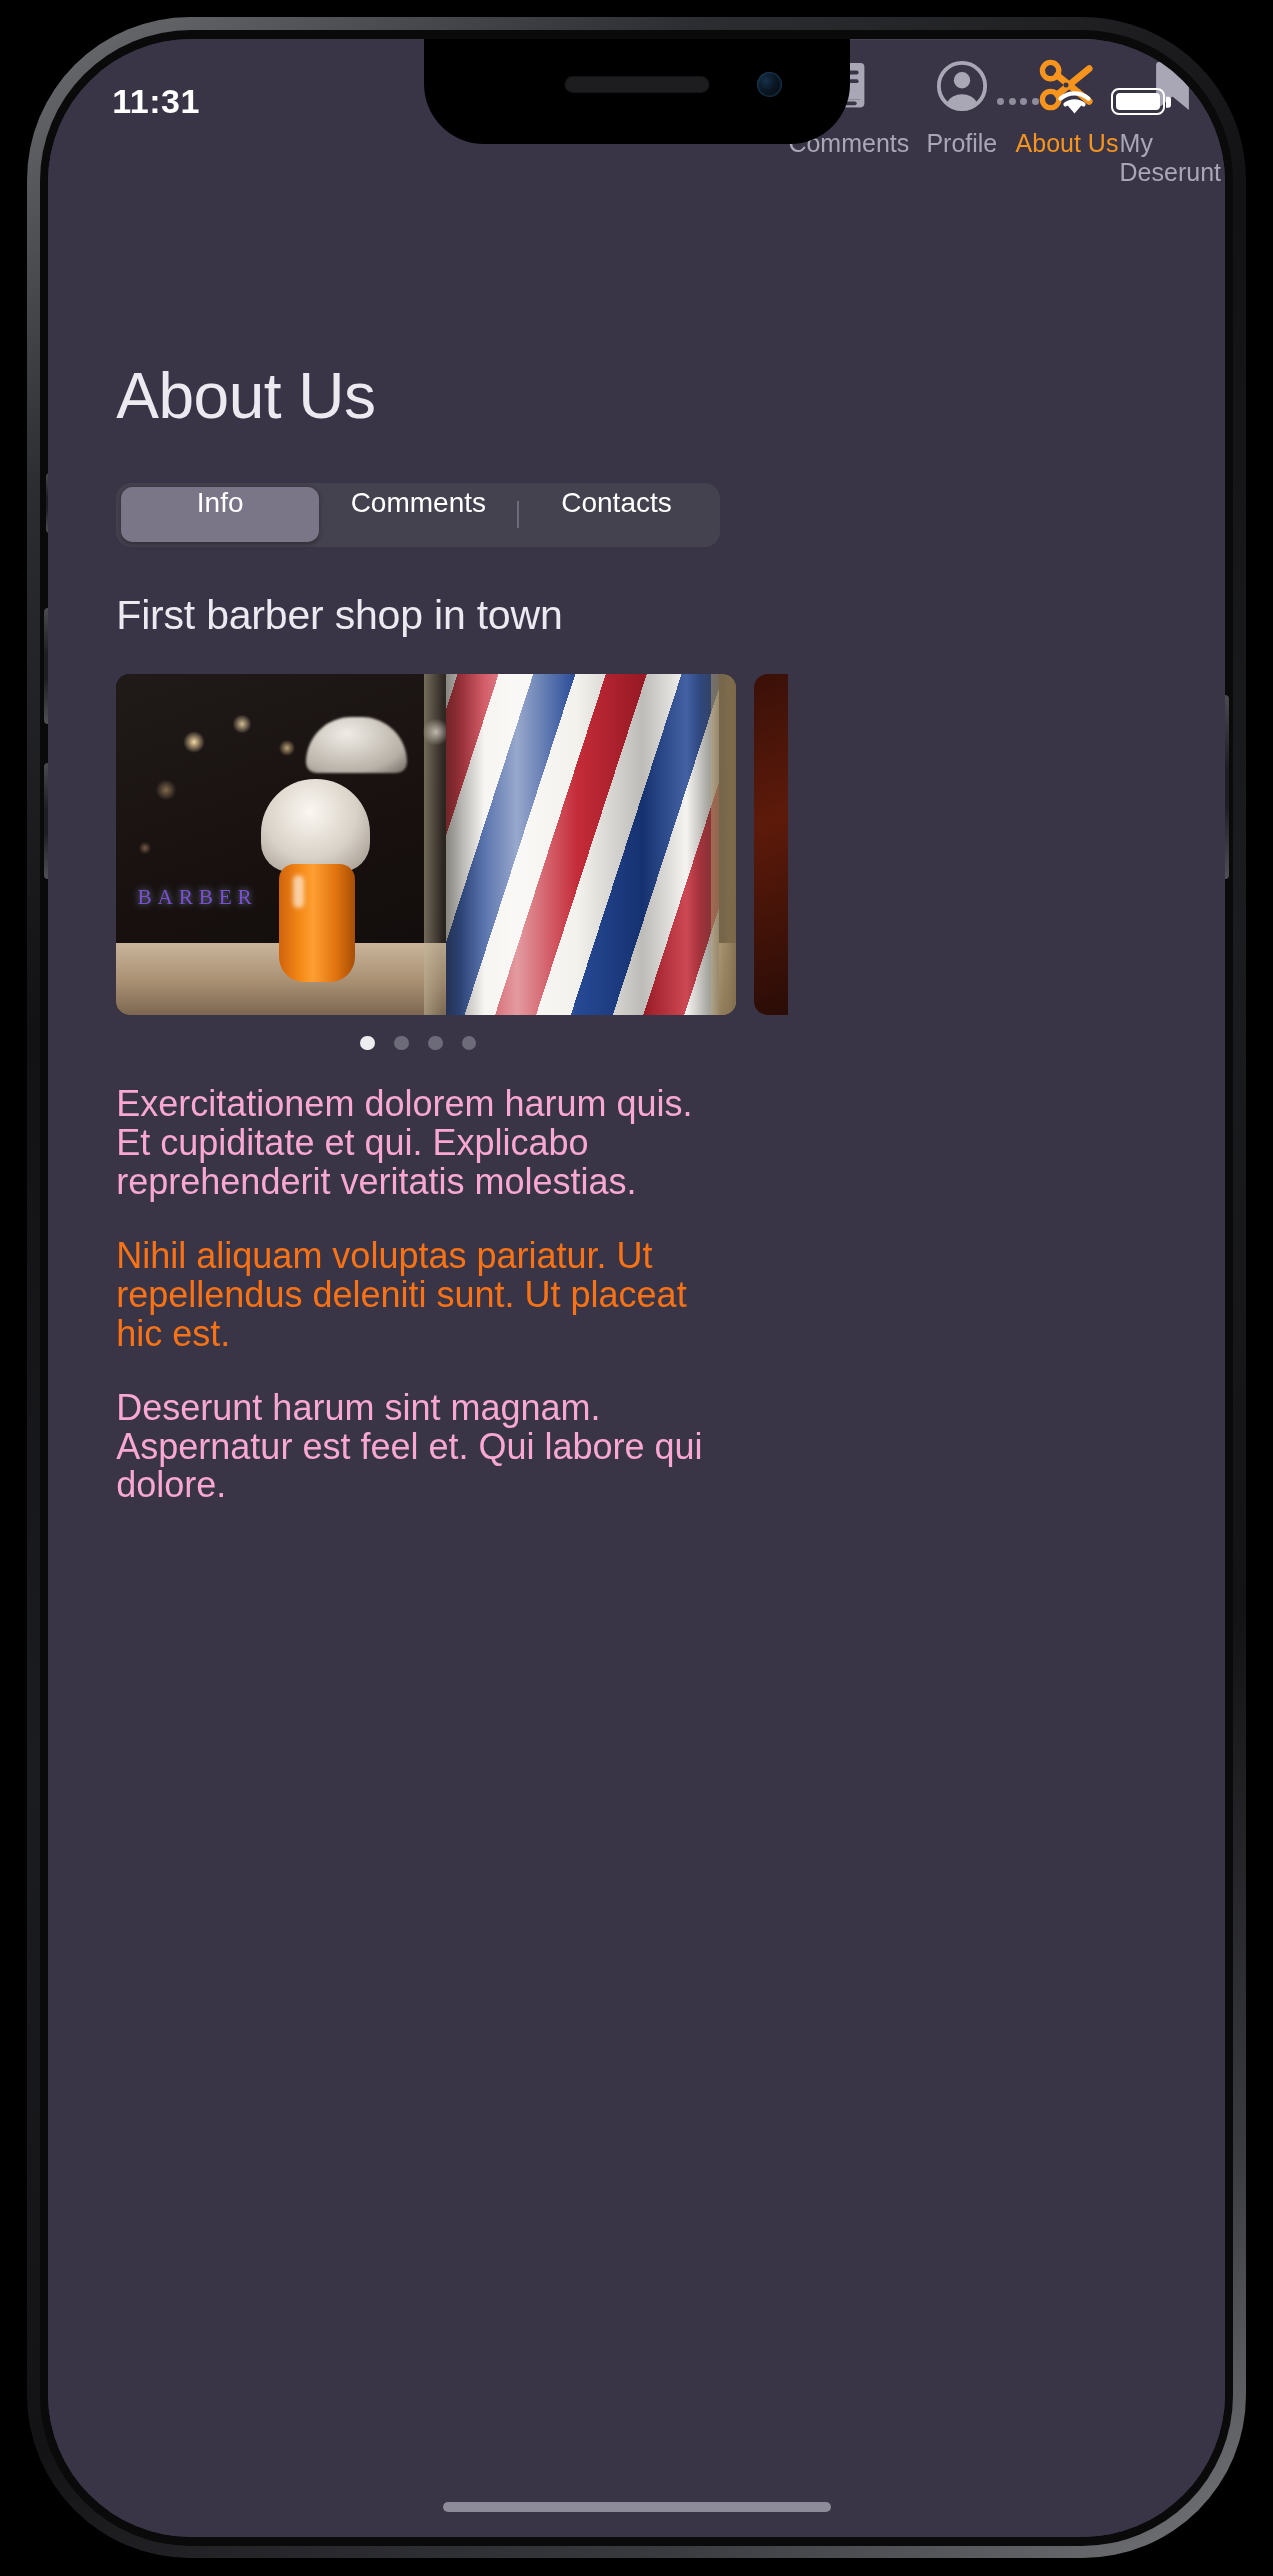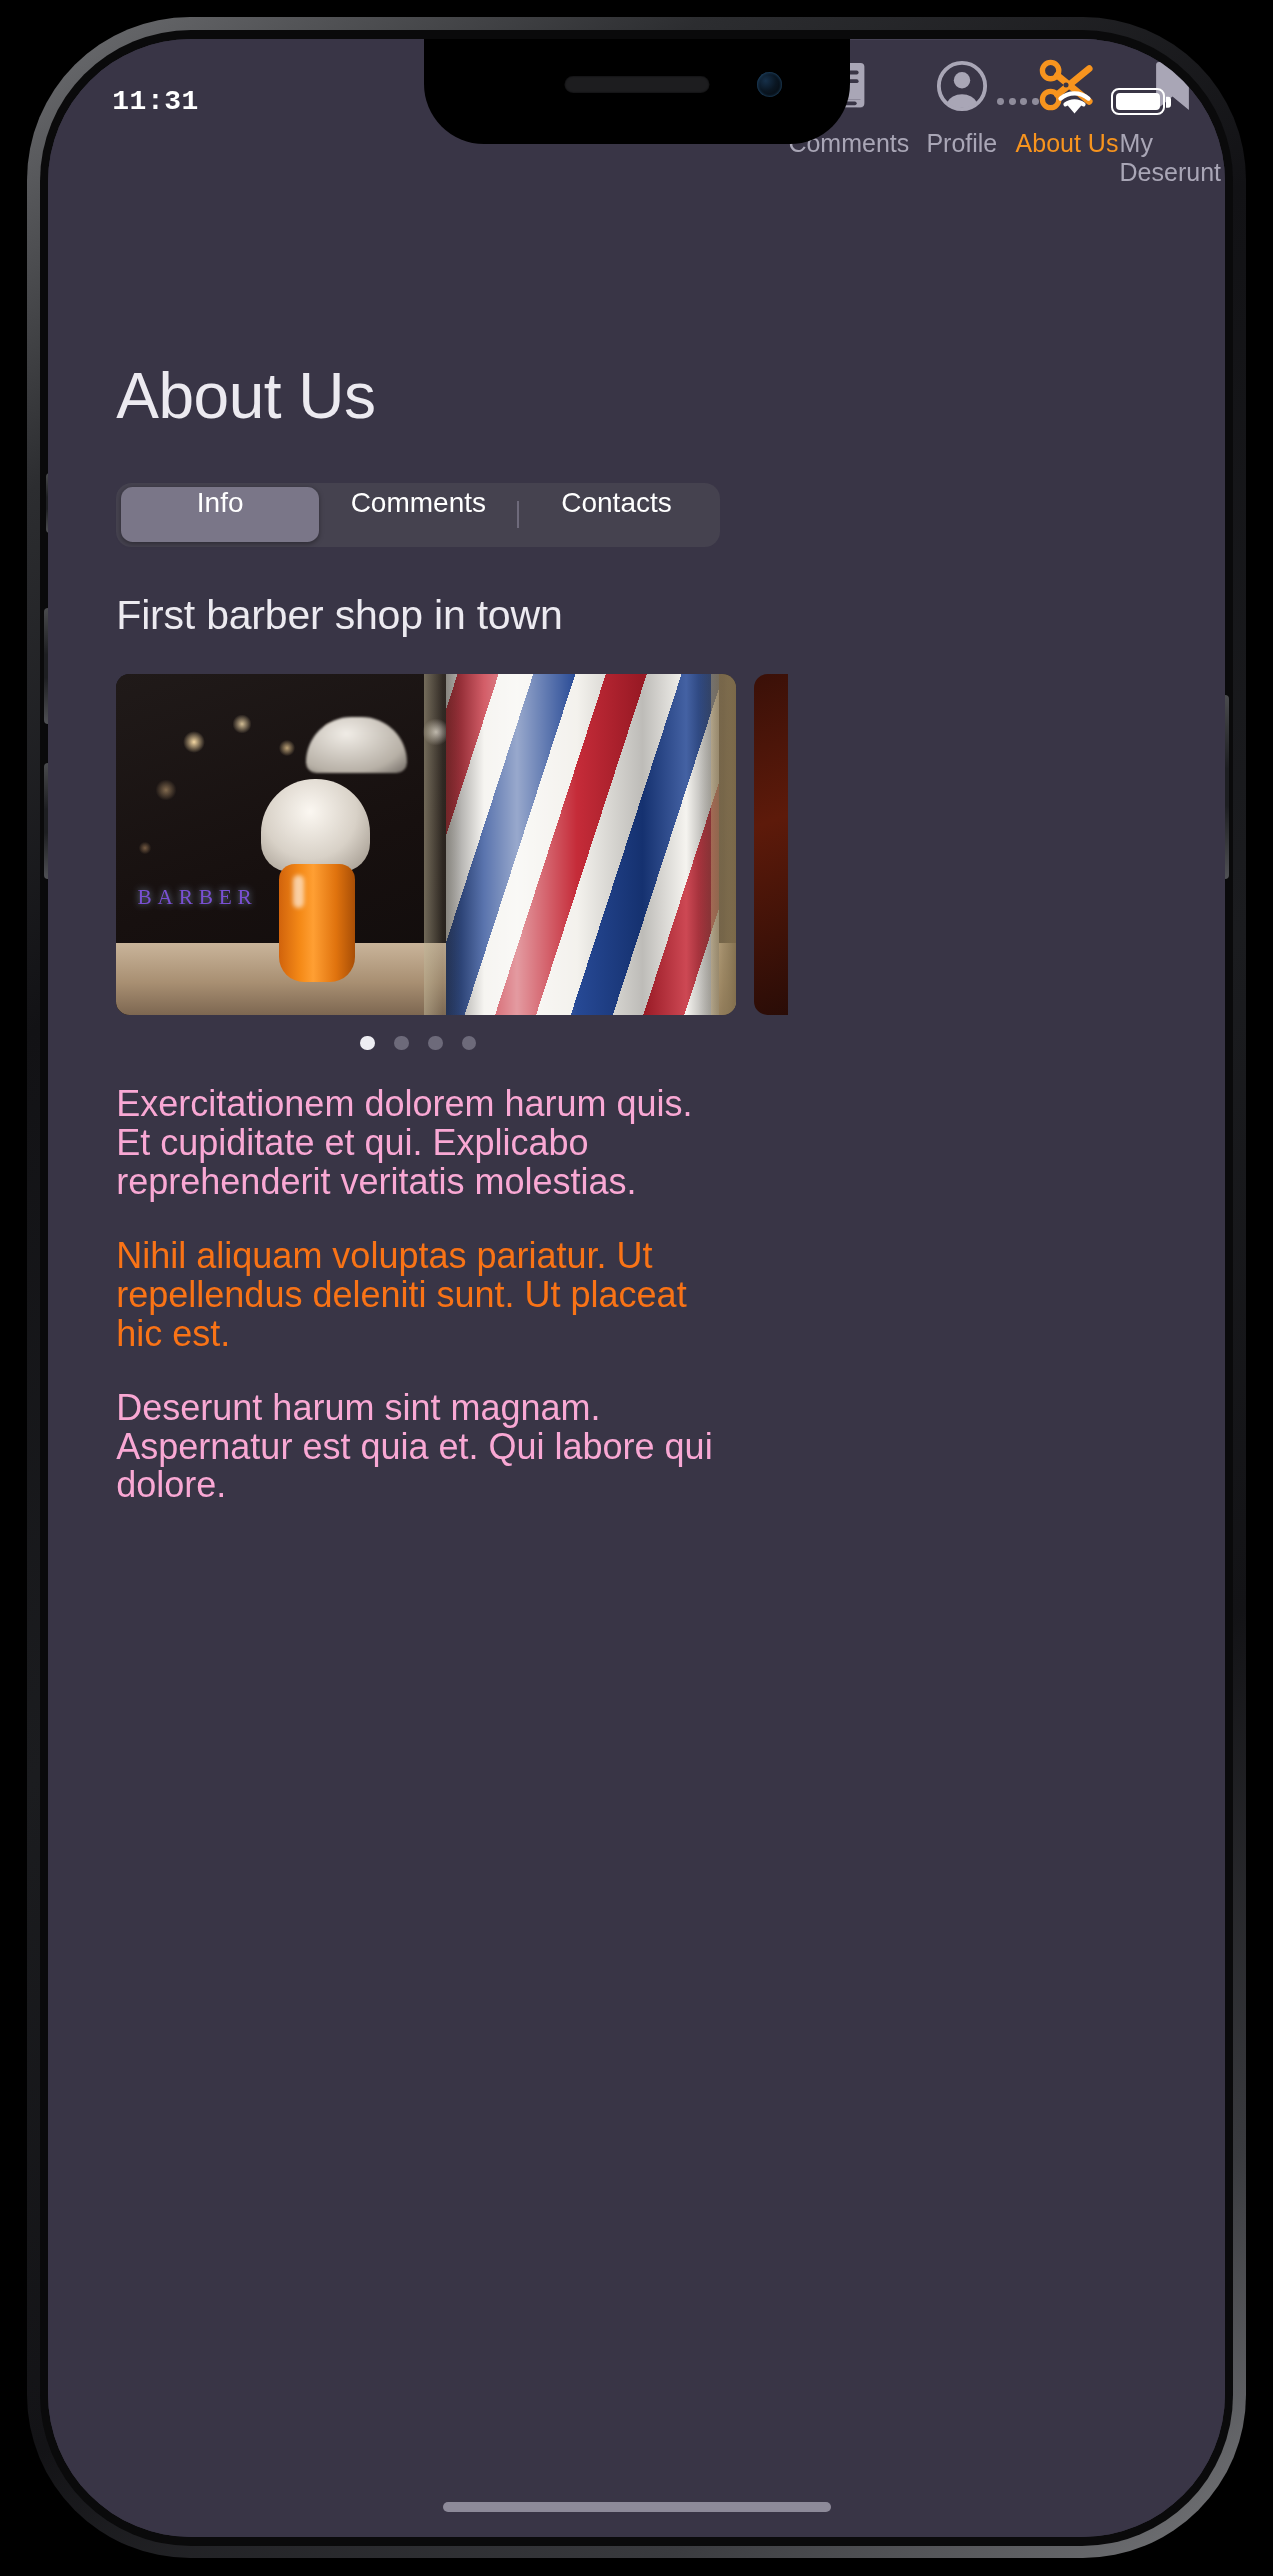--- a/index.html
+++ b/index.html
@@ -75,23 +75,22 @@
 
   
   .statusbar {
     position: absolute; top: 0; left: 0; right: 0; height: 105px;
     display: flex; align-items: center; justify-content: space-between;
     padding: 0 60px 0 64px;
     z-index: 30;
     color: #ffffff;
   }
   .sb-time {
-    font-size: 28px; font-weight: 600; letter-spacing: 0.5px;
+    font-size: 34px; font-weight: 600; letter-spacing: 0.5px;
     margin-top: 21.3px;
-    font-family: Liberation Mono, monospace;
   }
   .sb-right { display: flex; align-items: center; gap: 15.5px; margin-top: 21.3px; }
   .sb-dots { display: flex; gap: 4.8px; align-items: flex-end; }
   .sb-dots i { display:block; width: 6.8px; height: 6.8px; border-radius: 50%; background: #8f8c9b; }
   .sb-wifi { width: 41px; height: 29px; position: relative; }
   .sb-batt {
     width: 54px; height: 27px; border: 2.9px solid #ffffff;
     border-radius: 7.8px; position: relative; padding: 2.9px;
   }
   .sb-batt::after {
@@ -366,21 +365,21 @@
 
             <div class="dots">
               <span class="dot active"></span>
               <span class="dot"></span>
               <span class="dot"></span>
               <span class="dot"></span>
             </div>
 
             <p class="para">Exercitationem dolorem harum quis. Et cupiditate et qui. Explicabo reprehenderit veritatis molestias.</p>
             <p class="para muted">Nihil aliquam voluptas pariatur. Ut repellendus deleniti sunt. Ut placeat hic est.</p>
-            <p class="para">Deserunt harum sint magnam. Aspernatur est quia et. Qui labore qui dolore.</p>
+            <p class="para">Deserunt harum sint magnam. Aspernatur est feel et. Qui labore qui dolore.</p>
           </div>
 
           <div class="tabbar">
 
             <div class="tab">
               <span class="tab-icon">
                 <svg width="50" height="54" viewBox="0 0 52 56" aria-hidden="true">
                   <path d="M10 4 h28 a4 4 0 0 1 4 4 v38 a4 4 0 0 1 -4 4 h-28 a6 6 0 0 1 -6 -6 v-34 a6 6 0 0 1 6 -6 z" fill="#a9a6b6"></path>
                   <rect x="20" y="12" width="16" height="4" rx="2" fill="#393546"></rect>
                   <rect x="20" y="21" width="16" height="4" rx="2" fill="#393546"></rect>

